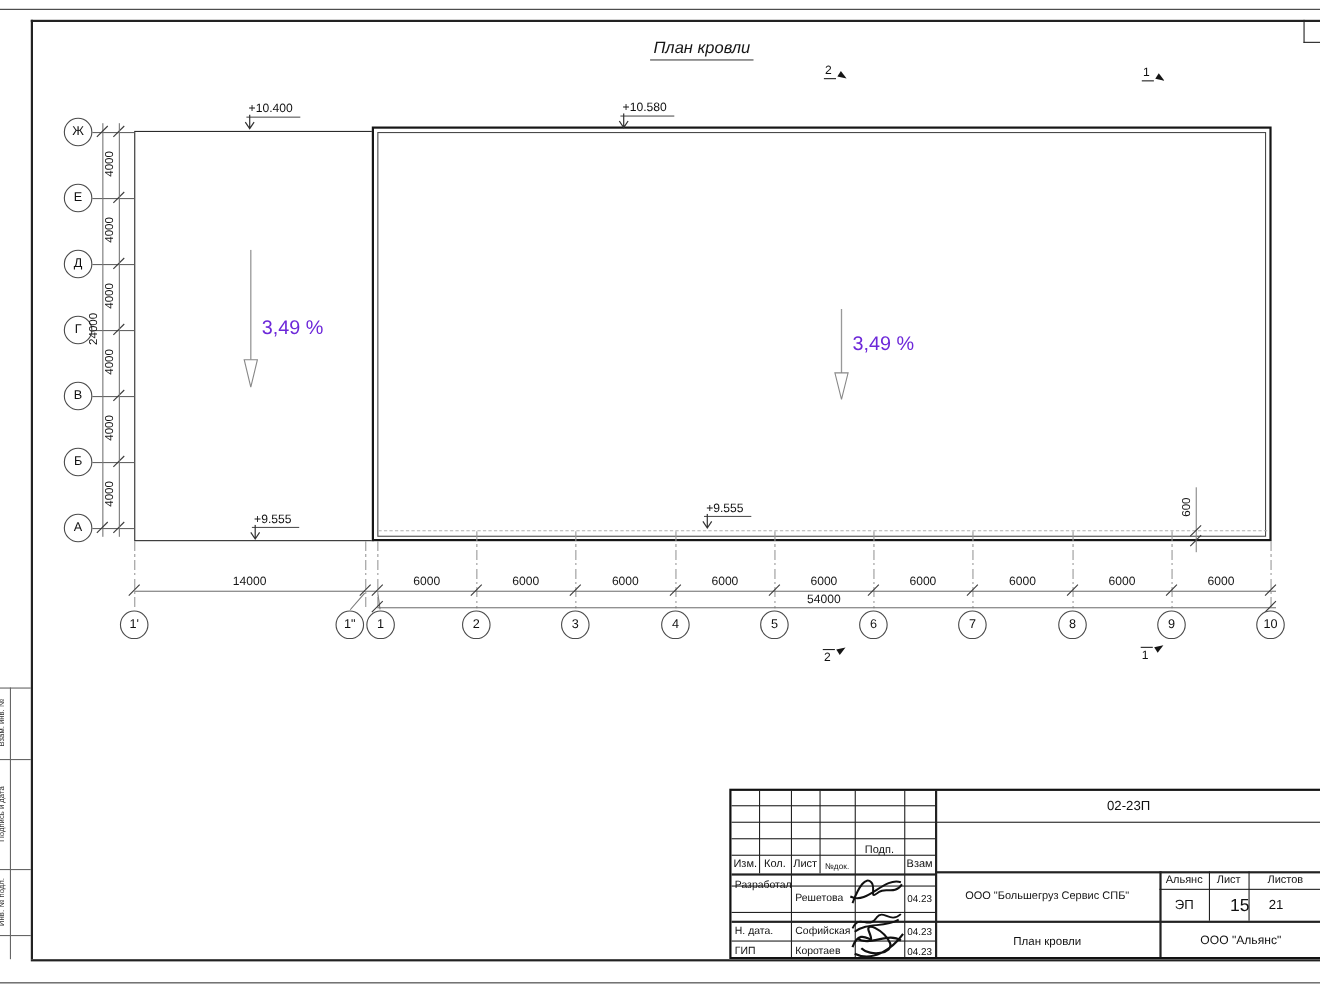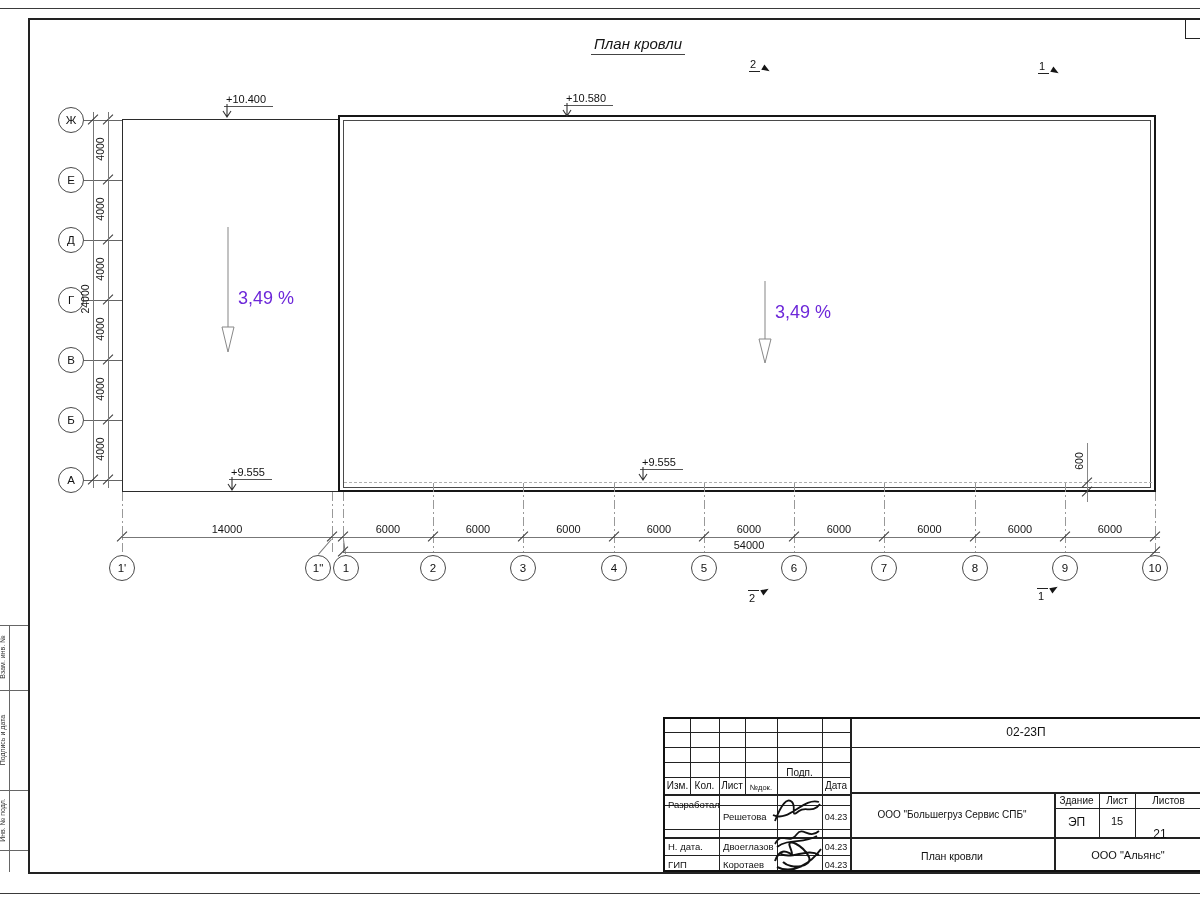--- a/index.html
+++ b/index.html
@@ -235,40 +235,40 @@
     <div class="tbl" style="left:0;top:118px;width:537px;height:1.5px"></div>
 
     <div class="tbt c" style="left:185px;top:6px;width:352px;font-size:12px">02-23П</div>
     <div class="tbt c" style="left:188px;top:32px;width:346px;font-size:9.5px;line-height:13px">
     </div>
     <div class="tbt c" style="left:0;top:61px;width:25px;font-size:10px">Изм.</div>
     <div class="tbt c" style="left:25px;top:61px;width:29px;font-size:10px">Кол.</div>
     <div class="tbt c" style="left:54px;top:61px;width:26px;font-size:10px">Лист</div>
     <div class="tbt c" style="left:80px;top:64px;width:32px;font-size:7.5px">№док.</div>
     <div class="tbt c" style="left:112px;top:48px;width:45px;font-size:10px">Подп.</div>
-    <div class="tbt c" style="left:157px;top:61px;width:28px;font-size:10px">Дата</div>
+    <div class="tbt c" style="left:157px;top:61px;width:28px;font-size:10px">Взам</div>
 
     <div class="tbt" style="left:3px;top:80px;font-size:9.5px">Разработал</div>
     <div class="tbt" style="left:58px;top:92px;font-size:9.5px">Решетова</div>
     <div class="tbt c" style="left:157px;top:93px;width:28px;font-size:9px">04.23</div>
     <div class="tbt" style="left:3px;top:122px;font-size:9.5px">Н. дата.</div>
-    <div class="tbt" style="left:58px;top:122px;font-size:9.5px">Двоеглазов</div>
+    <div class="tbt" style="left:58px;top:122px;font-size:9.5px">Софийская</div>
     <div class="tbt c" style="left:157px;top:123px;width:28px;font-size:9px">04.23</div>
     <div class="tbt" style="left:3px;top:140px;font-size:9.5px">ГИП</div>
     <div class="tbt" style="left:58px;top:140px;font-size:9.5px">Коротаев</div>
     <div class="tbt c" style="left:157px;top:141px;width:28px;font-size:9px">04.23</div>
 
     <div class="tbt c" style="left:185px;top:90px;width:204px;font-size:10px">ООО "Большегруз Сервис СПБ"</div>
     <div class="tbt c" style="left:185px;top:131px;width:204px;font-size:10.5px">План кровли</div>
-    <div class="tbt c" style="left:389px;top:76px;width:45px;font-size:10px">Здание</div>
+    <div class="tbt c" style="left:389px;top:76px;width:45px;font-size:10px">Альянс</div>
     <div class="tbt c" style="left:434px;top:76px;width:36px;font-size:10px">Лист</div>
     <div class="tbt c" style="left:470px;top:76px;width:67px;font-size:10px">Листов</div>
     <div class="tbt c" style="left:389px;top:96px;width:45px;font-size:12px">ЭП</div>
-    <div class="tbt c" style="left:434px;top:96px;width:36px;font-size:11px">15</div>
-    <div class="tbt c" style="left:470px;top:108px;width:50px;font-size:12px">21</div>
+    <div class="tbt c" style="left:444px;top:96px;width:36px;font-size:16px">15</div>
+    <div class="tbt c" style="left:470px;top:96px;width:50px;font-size:12px">21</div>
     <div class="tbt c" style="left:389px;top:130px;width:148px;font-size:11px">ООО "Альянс"</div>
 
     <svg class="a" style="left:106px;top:74px" width="52" height="34">
       <path d="M4,28 C10,12 16,4 21,9 C26,14 18,26 28,18 C34,13 42,21 49,11 M2,22 C18,30 32,4 48,9" fill="none" stroke="#111" stroke-width="1.8"></path>
     </svg>
     <svg class="a" style="left:108px;top:107px" width="48" height="24">
       <path d="M2,18 C9,4 16,20 24,8 C30,0 36,14 46,5 M4,21 C16,12 30,18 44,10" fill="none" stroke="#111" stroke-width="1.7"></path>
     </svg>
     <svg class="a" style="left:104px;top:118px" width="58" height="34">
       <path d="M6,24 C14,2 28,28 21,10 C17,0 34,8 40,20 C44,30 22,33 14,25 M8,30 C24,38 42,26 52,12 M10,16 C22,24 38,10 50,18" fill="none" stroke="#111" stroke-width="2"></path>

